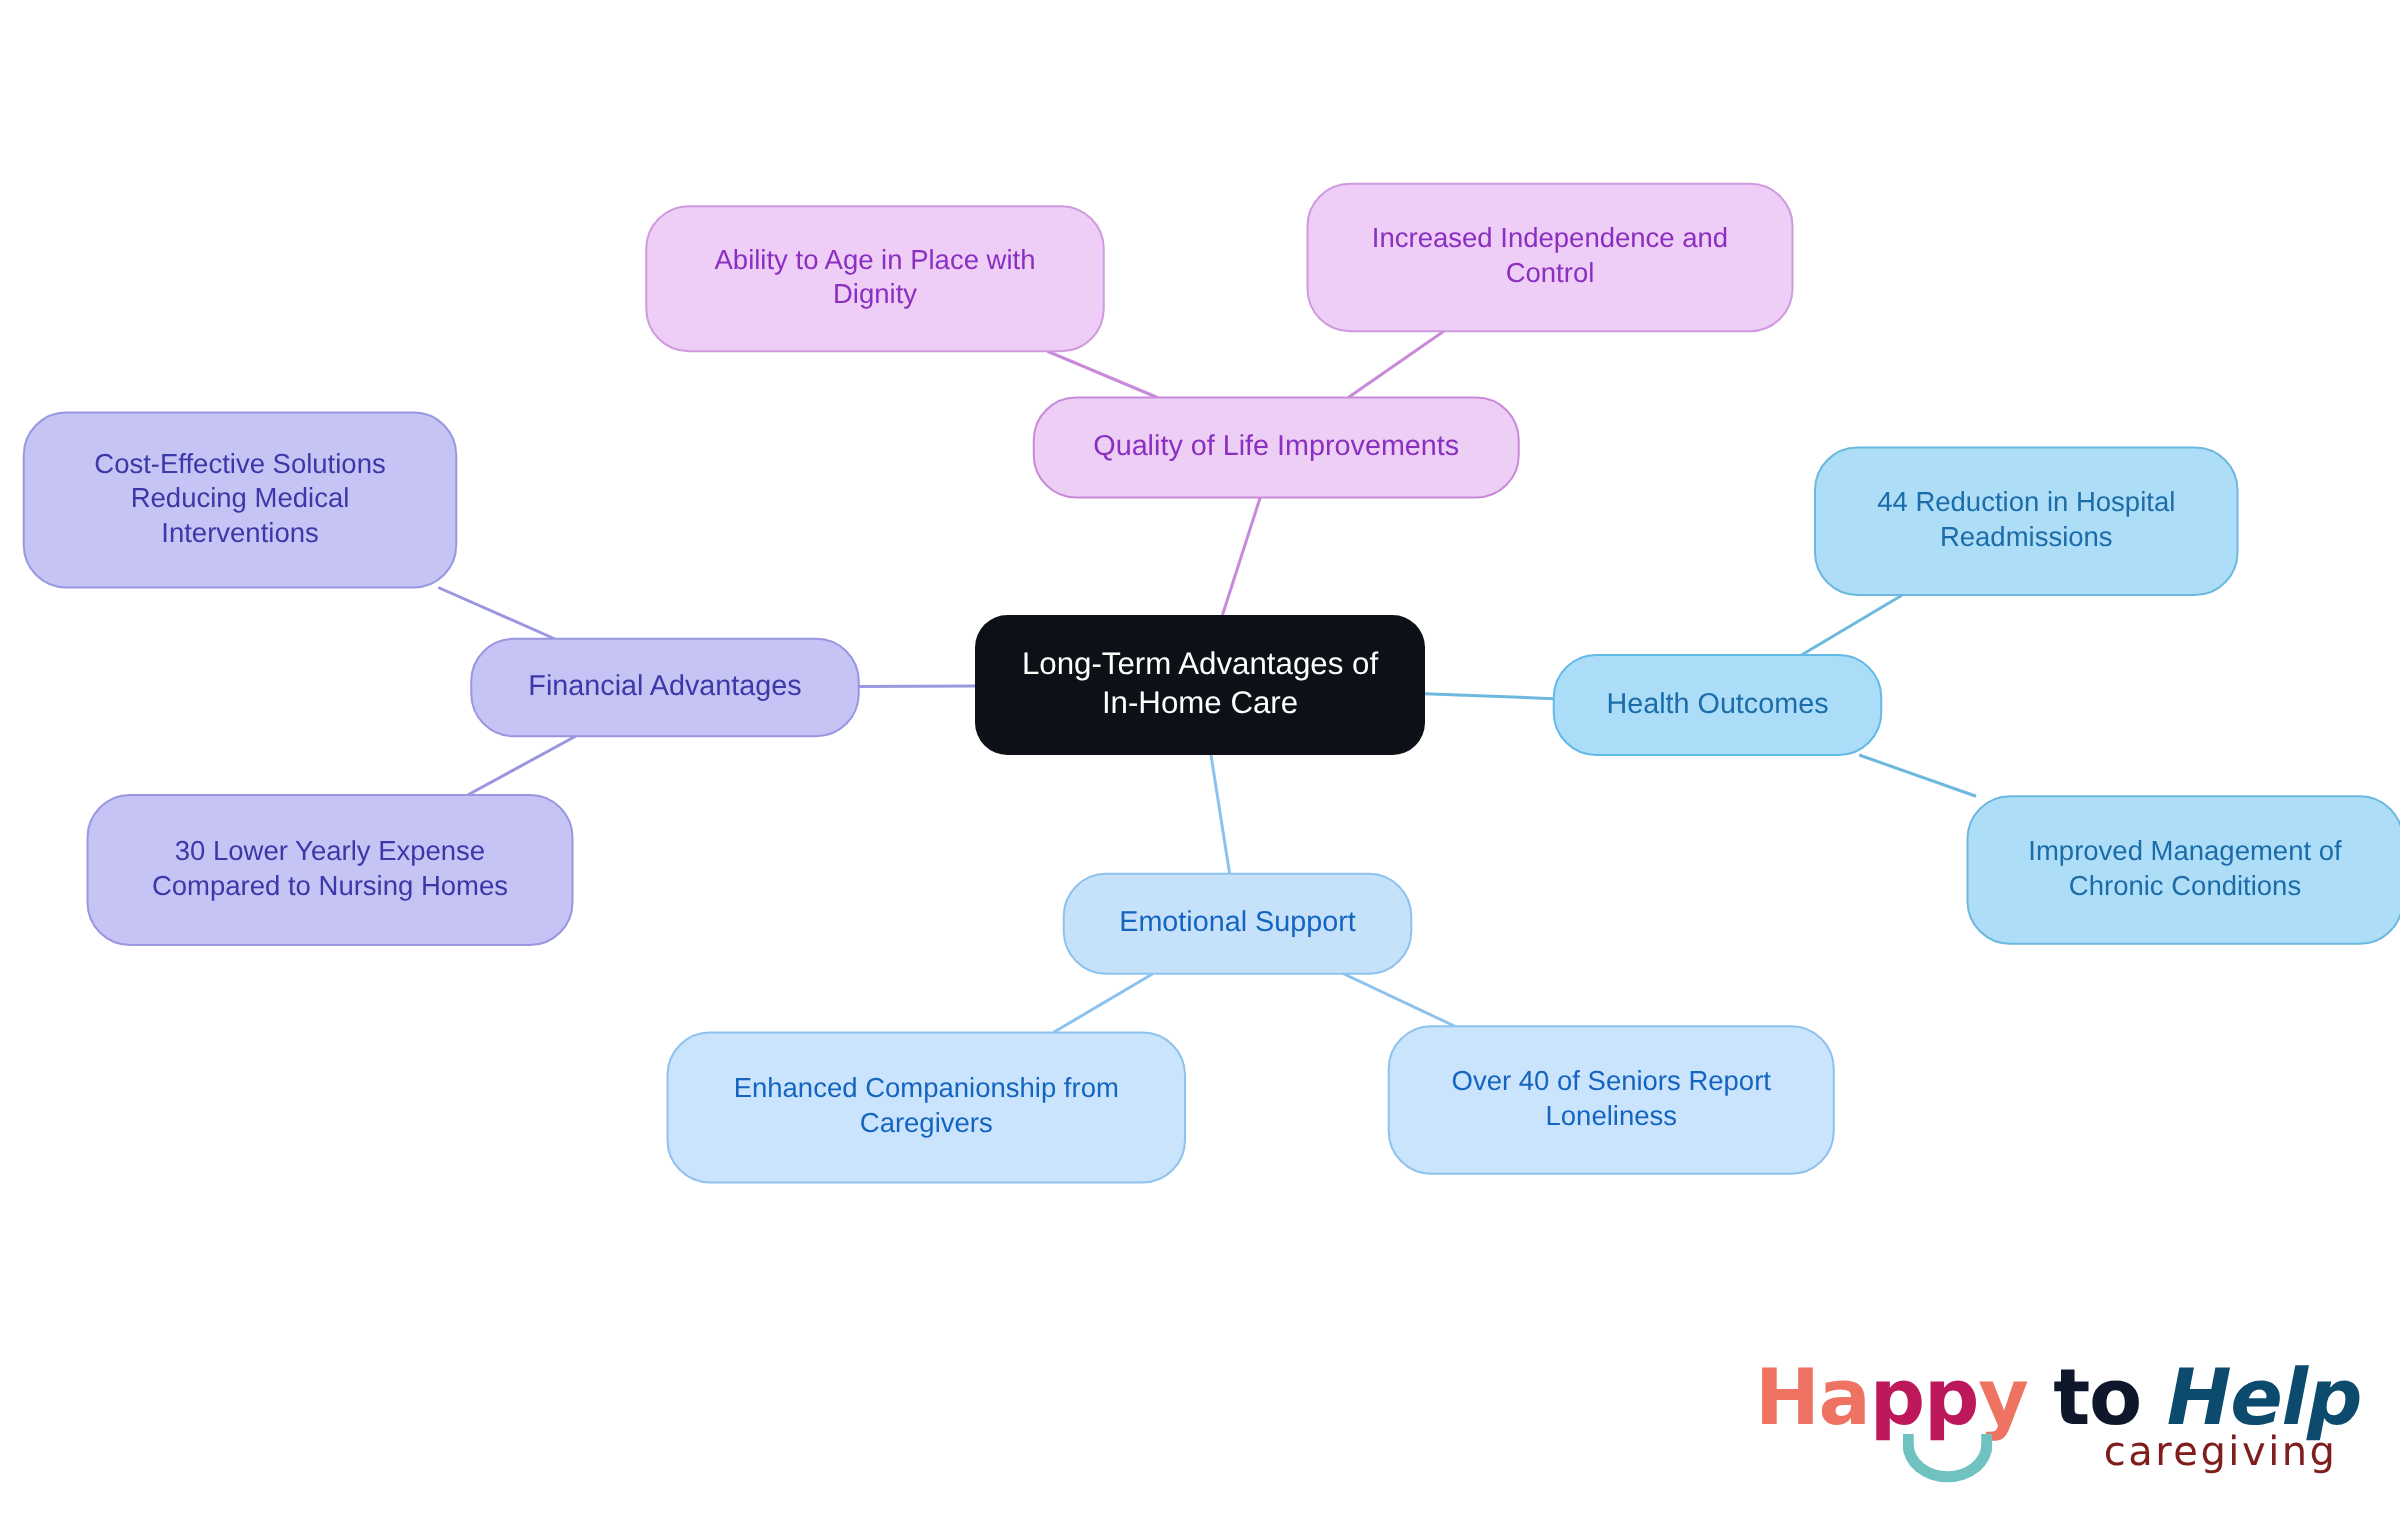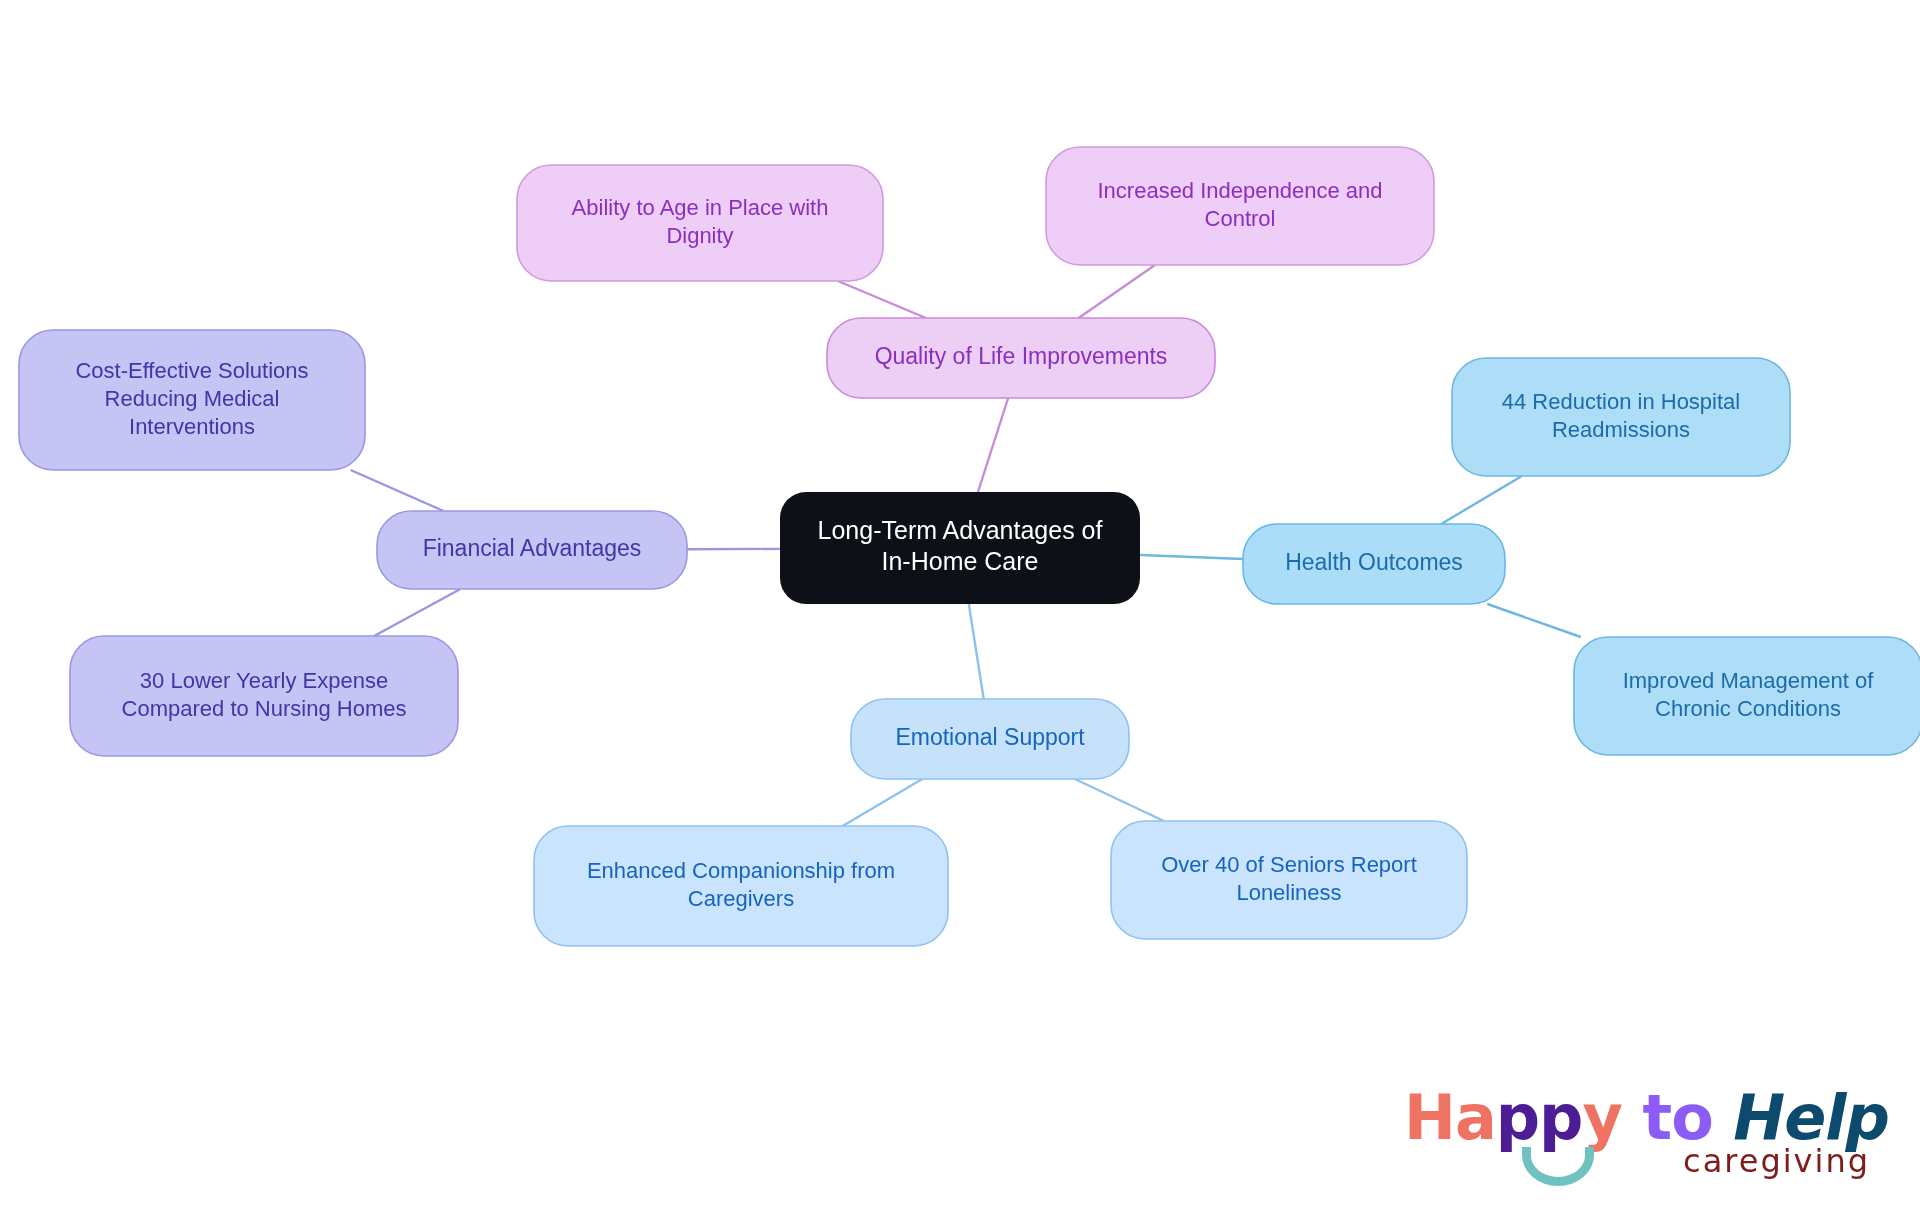--- a/index.html
+++ b/index.html
@@ -145,17 +145,17 @@
       <g>
         <rect x="1111" y="821" width="356" height="118" rx="34" ry="34" fill="#c9e4fc" stroke="#8ec2ee" stroke-width="1.6"></rect>
         <text class="node-label" x="1289" y="866.14" font-size="22" fill="#1565c0">Over 40 of Seniors Report</text>
         <text class="node-label" x="1289" y="893.86" font-size="22" fill="#1565c0">Loneliness</text>
       </g>
     </g>
 </svg>
 
 <div class="logo-wrap">
   <div class="logo-main">
-    <span style="color: rgb(239, 115, 98); text-align: center;">Ha</span><span style="color: #4c1d95;">pp</span><span style="color: rgb(239, 115, 98);">y</span>&nbsp;<span style="color: #8b5cf6;">to</span>&nbsp;<span style="color: #0c4a6e; font-style: italic;">Help</span>
+    <span style="color: rgb(239, 115, 98); text-align: center;">Ha</span><span style="color: #be185d;">pp</span><span style="color: rgb(239, 115, 98);">y</span>&nbsp;<span style="color: #0f172a;">to</span>&nbsp;<span style="color: #0c4a6e; font-style: italic;">Help</span>
   </div>
   <div class="smile" style="border-color: transparent rgb(111, 194, 192) rgb(111, 194, 192);"></div>
   <div class="logo-sub" style="color: #7f1d1d;">caregiving</div>
 </div>
 
 </body></html>

